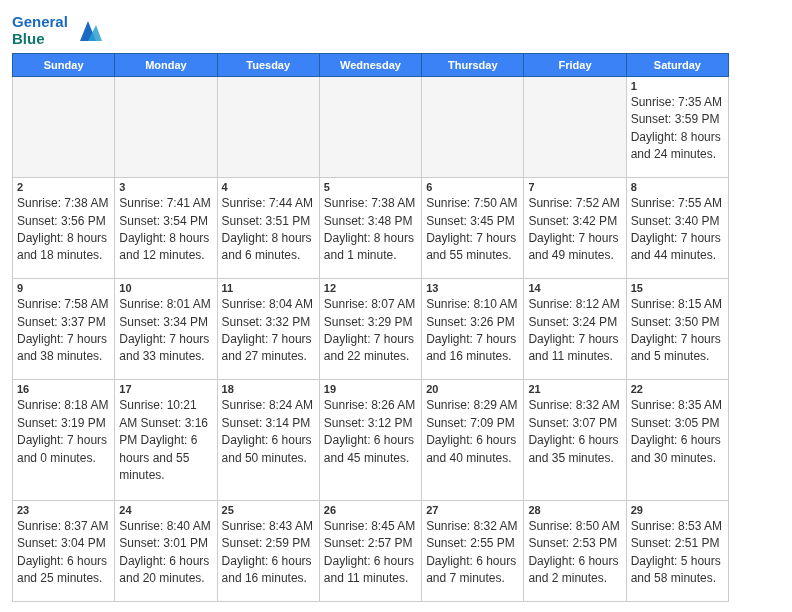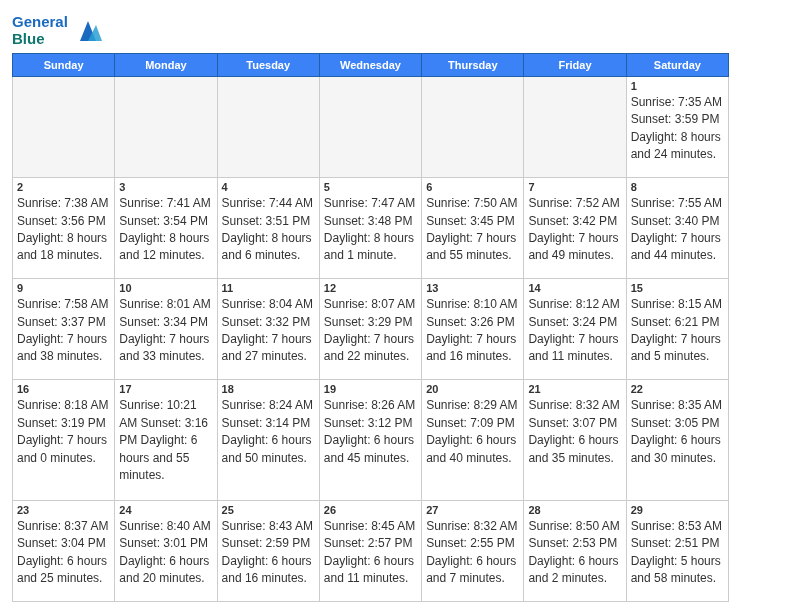--- a/index.html
+++ b/index.html
@@ -169,21 +169,21 @@
           </td>
           <td>
             <span class="day-number">4</span>
             <div class="day-info">Sunrise: 7:44 AM
 Sunset: 3:51 PM
 Daylight: 8 hours
 and 6 minutes.</div>
           </td>
           <td>
             <span class="day-number">5</span>
-            <div class="day-info">Sunrise: 7:47 AM
+            <div class="day-info">Sunrise: 7:38 AM
 Sunset: 3:48 PM
 Daylight: 8 hours
 and 1 minute.</div>
           </td>
           <td>
             <span class="day-number">6</span>
             <div class="day-info">Sunrise: 7:50 AM
 Sunset: 3:45 PM
 Daylight: 7 hours
 and 55 minutes.</div>
@@ -242,21 +242,21 @@
           <td>
             <span class="day-number">14</span>
             <div class="day-info">Sunrise: 8:12 AM
 Sunset: 3:24 PM
 Daylight: 7 hours
 and 11 minutes.</div>
           </td>
           <td>
             <span class="day-number">15</span>
             <div class="day-info">Sunrise: 8:15 AM
-Sunset: 6:21 PM
+Sunset: 3:50 PM
 Daylight: 7 hours
 and 5 minutes.</div>
           </td>
         </tr>
         <tr>
           <td>
             <span class="day-number">16</span>
             <div class="day-info">Sunrise: 8:18 AM
 Sunset: 3:19 PM
 Daylight: 7 hours

